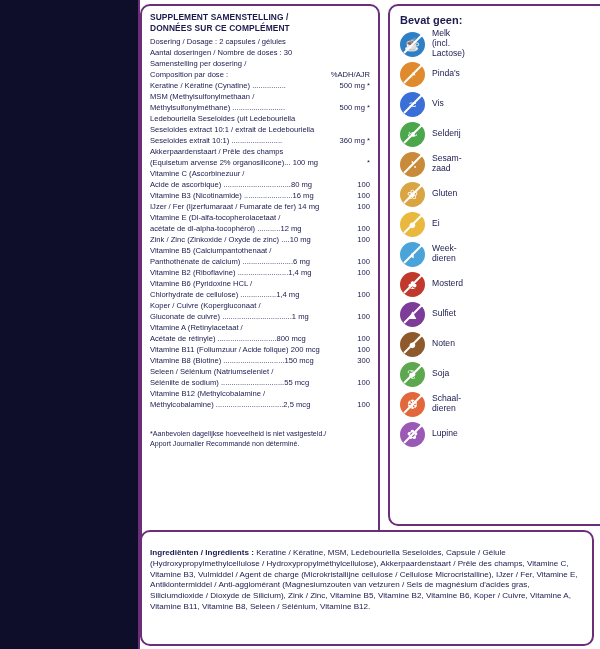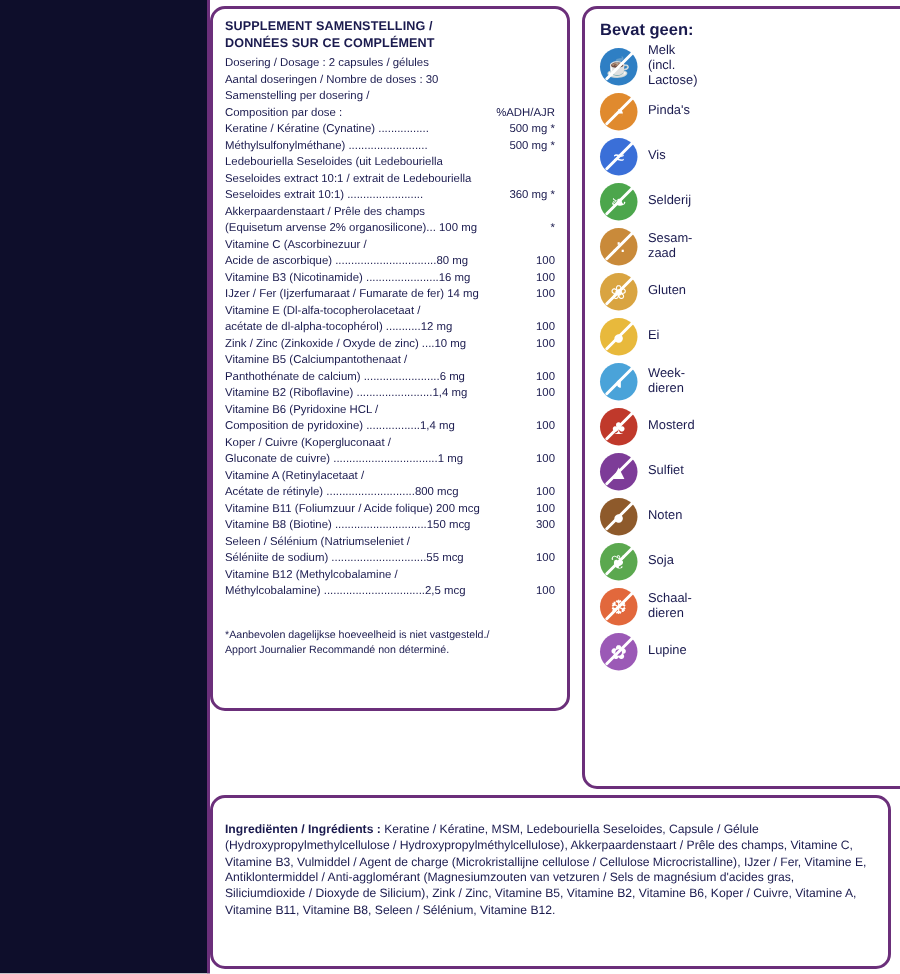--- a/index.html
+++ b/index.html
@@ -24,21 +24,21 @@
     border: 2px solid #6b2f7a;
     border-radius: 10px;
     box-sizing: border-box;
     background: #ffffff;
   }
   
   .facts-panel {
     left: 140px;
     top: 4px;
     width: 240px;
-    height: 470px;
+    height: 640px;
     padding: 6px 8px 4px 8px;
     overflow: hidden;
   }
   .facts-title {
     font-size: 8.4px;
     font-weight: bold;
     color: #1a1a4e;
     line-height: 1.25;
     margin-bottom: 3px;
     letter-spacing: 0.1px;
@@ -157,38 +157,39 @@
     </div>
     <div class="facts-line">Dosering / Dosage : 2 capsules / gélules</div>
     <div class="facts-line">Aantal doseringen / Nombre de doses : 30</div>
     <div class="facts-line">Samenstelling per dosering /</div>
     <div class="facts-line">
       <span class="amt">%ADH/AJR</span>
       <span>Composition par dose :</span>
     </div>
     <div id="facts-rows">
         <div class="facts-line"><span class="amt">500 mg   *</span><span>Keratine / Kératine (Cynatine) ................</span></div>
+        <div class="facts-line"><span class="amt"></span><span>MSM (Methylsulfonylmethaan /</span></div>
         <div class="facts-line"><span class="amt">500 mg   *</span><span>   Méthylsulfonylméthane) .........................</span></div>
         <div class="facts-line"><span class="amt"></span><span>Ledebouriella Seseloides (uit Ledebouriella</span></div>
         <div class="facts-line"><span class="amt"></span><span>   Seseloides extract 10:1 / extrait de Ledebouriella</span></div>
         <div class="facts-line"><span class="amt">360 mg   *</span><span>   Seseloides extrait 10:1) ........................</span></div>
         <div class="facts-line"><span class="amt"></span><span>Akkerpaardenstaart / Prêle des champs</span></div>
         <div class="facts-line"><span class="amt">*</span><span>   (Equisetum arvense 2% organosilicone)... 100 mg</span></div>
         <div class="facts-line"><span class="amt"></span><span>Vitamine C (Ascorbinezuur /</span></div>
         <div class="facts-line"><span class="amt">100</span><span>   Acide de ascorbique) ................................80 mg</span></div>
         <div class="facts-line"><span class="amt">100</span><span>Vitamine B3 (Nicotinamide) .......................16 mg</span></div>
         <div class="facts-line"><span class="amt">100</span><span>IJzer / Fer (Ijzerfumaraat / Fumarate de fer) 14 mg</span></div>
         <div class="facts-line"><span class="amt"></span><span>Vitamine E (Dl-alfa-tocopherolacetaat /</span></div>
         <div class="facts-line"><span class="amt">100</span><span>   acétate de dl-alpha-tocophérol) ...........12 mg</span></div>
         <div class="facts-line"><span class="amt">100</span><span>Zink / Zinc (Zinkoxide / Oxyde de zinc) ....10 mg</span></div>
         <div class="facts-line"><span class="amt"></span><span>Vitamine B5 (Calciumpantothenaat /</span></div>
         <div class="facts-line"><span class="amt">100</span><span>   Panthothénate de calcium) ........................6 mg</span></div>
         <div class="facts-line"><span class="amt">100</span><span>Vitamine B2 (Riboflavine) ........................1,4 mg</span></div>
         <div class="facts-line"><span class="amt"></span><span>Vitamine B6 (Pyridoxine HCL /</span></div>
-        <div class="facts-line"><span class="amt">100</span><span>   Composition de pyridoxine) .................1,4 mg</span></div>
+        <div class="facts-line"><span class="amt">100</span><span>   Chlorhydrate de cellulose) .................1,4 mg</span></div>
         <div class="facts-line"><span class="amt"></span><span>Koper / Cuivre (Kopergluconaat /</span></div>
         <div class="facts-line"><span class="amt">100</span><span>   Gluconate de cuivre) .................................1 mg</span></div>
         <div class="facts-line"><span class="amt"></span><span>Vitamine A (Retinylacetaat /</span></div>
         <div class="facts-line"><span class="amt">100</span><span>   Acétate de rétinyle) ............................800 mcg</span></div>
         <div class="facts-line"><span class="amt">100</span><span>Vitamine B11 (Foliumzuur / Acide folique) 200 mcg</span></div>
         <div class="facts-line"><span class="amt">300</span><span>Vitamine B8 (Biotine) .............................150 mcg</span></div>
         <div class="facts-line"><span class="amt"></span><span>Seleen / Sélénium (Natriumseleniet /</span></div>
         <div class="facts-line"><span class="amt">100</span><span>   Séléniite de sodium) ..............................55 mcg</span></div>
         <div class="facts-line"><span class="amt"></span><span>Vitamine B12 (Methylcobalamine /</span></div>
         <div class="facts-line"><span class="amt">100</span><span>   Méthylcobalamine) ................................2,5 mcg</span></div>

